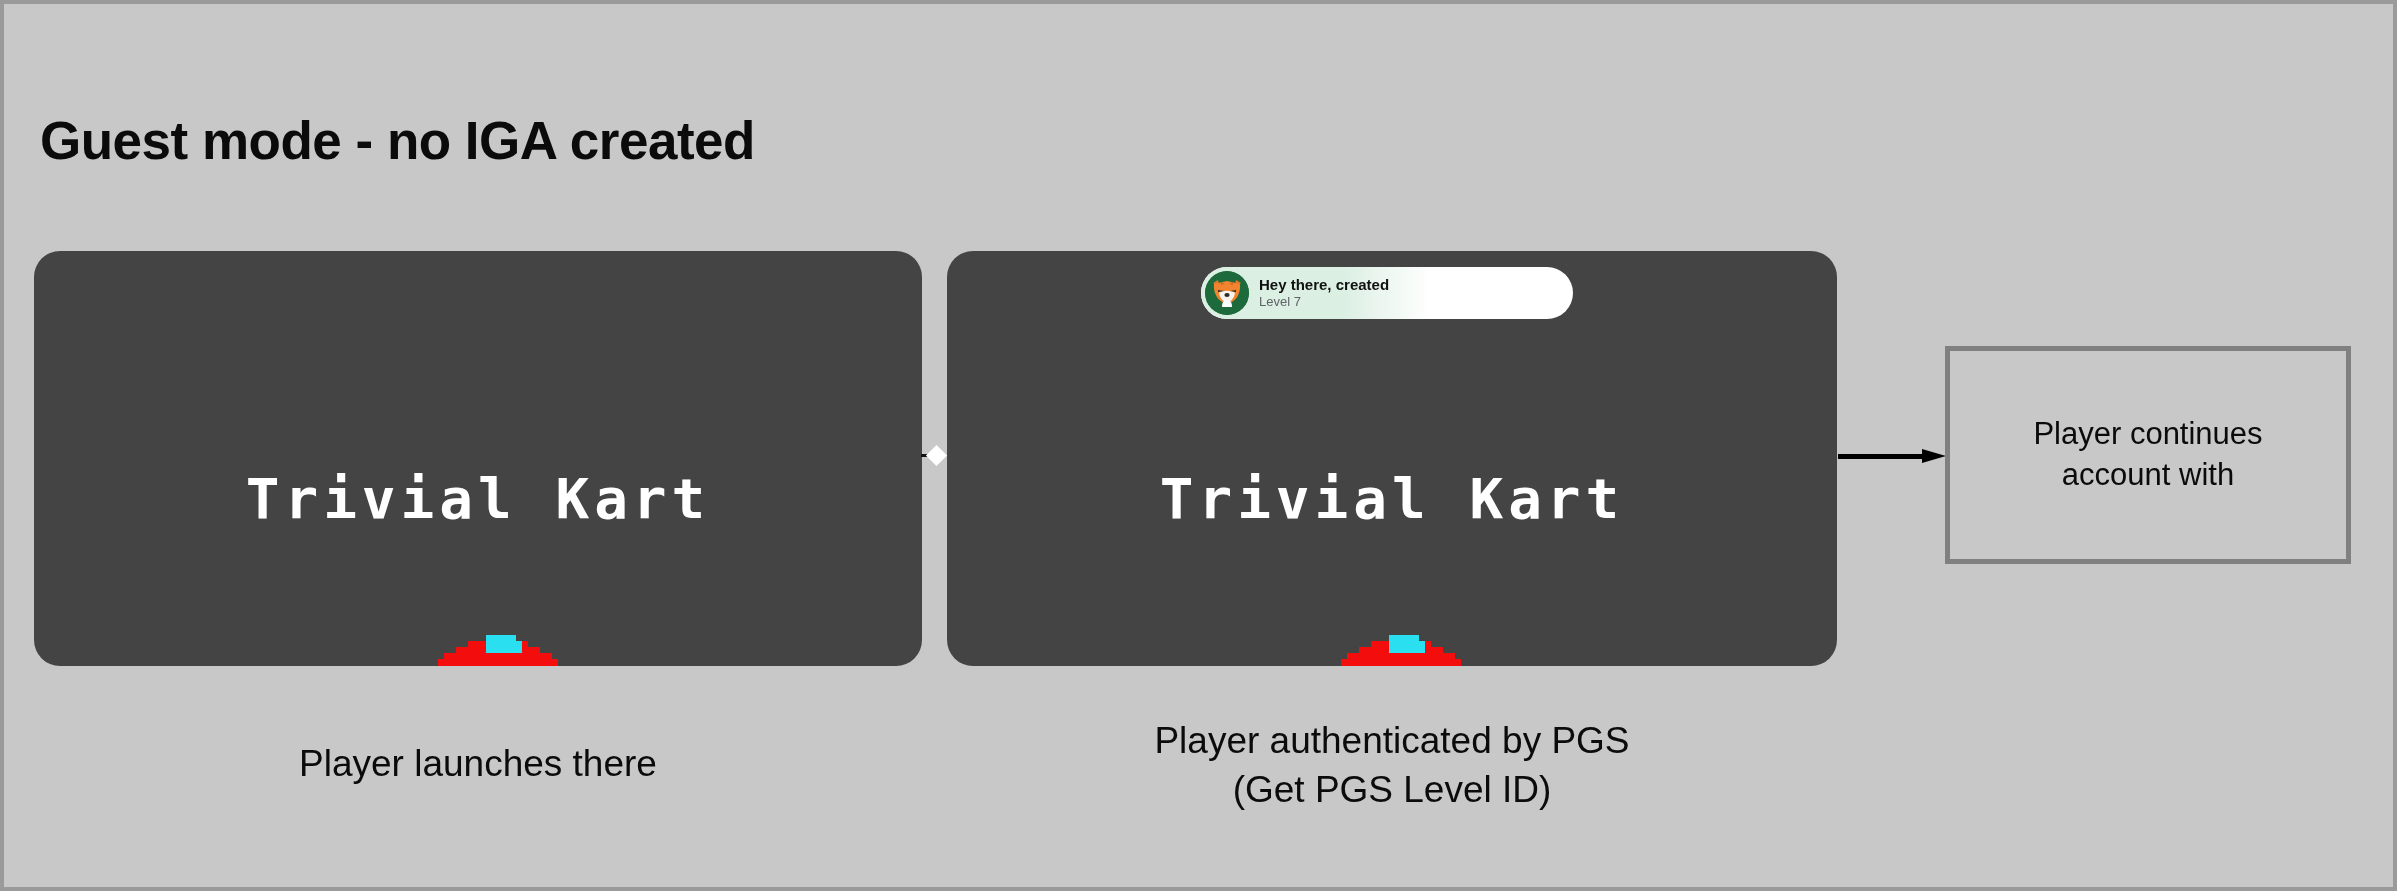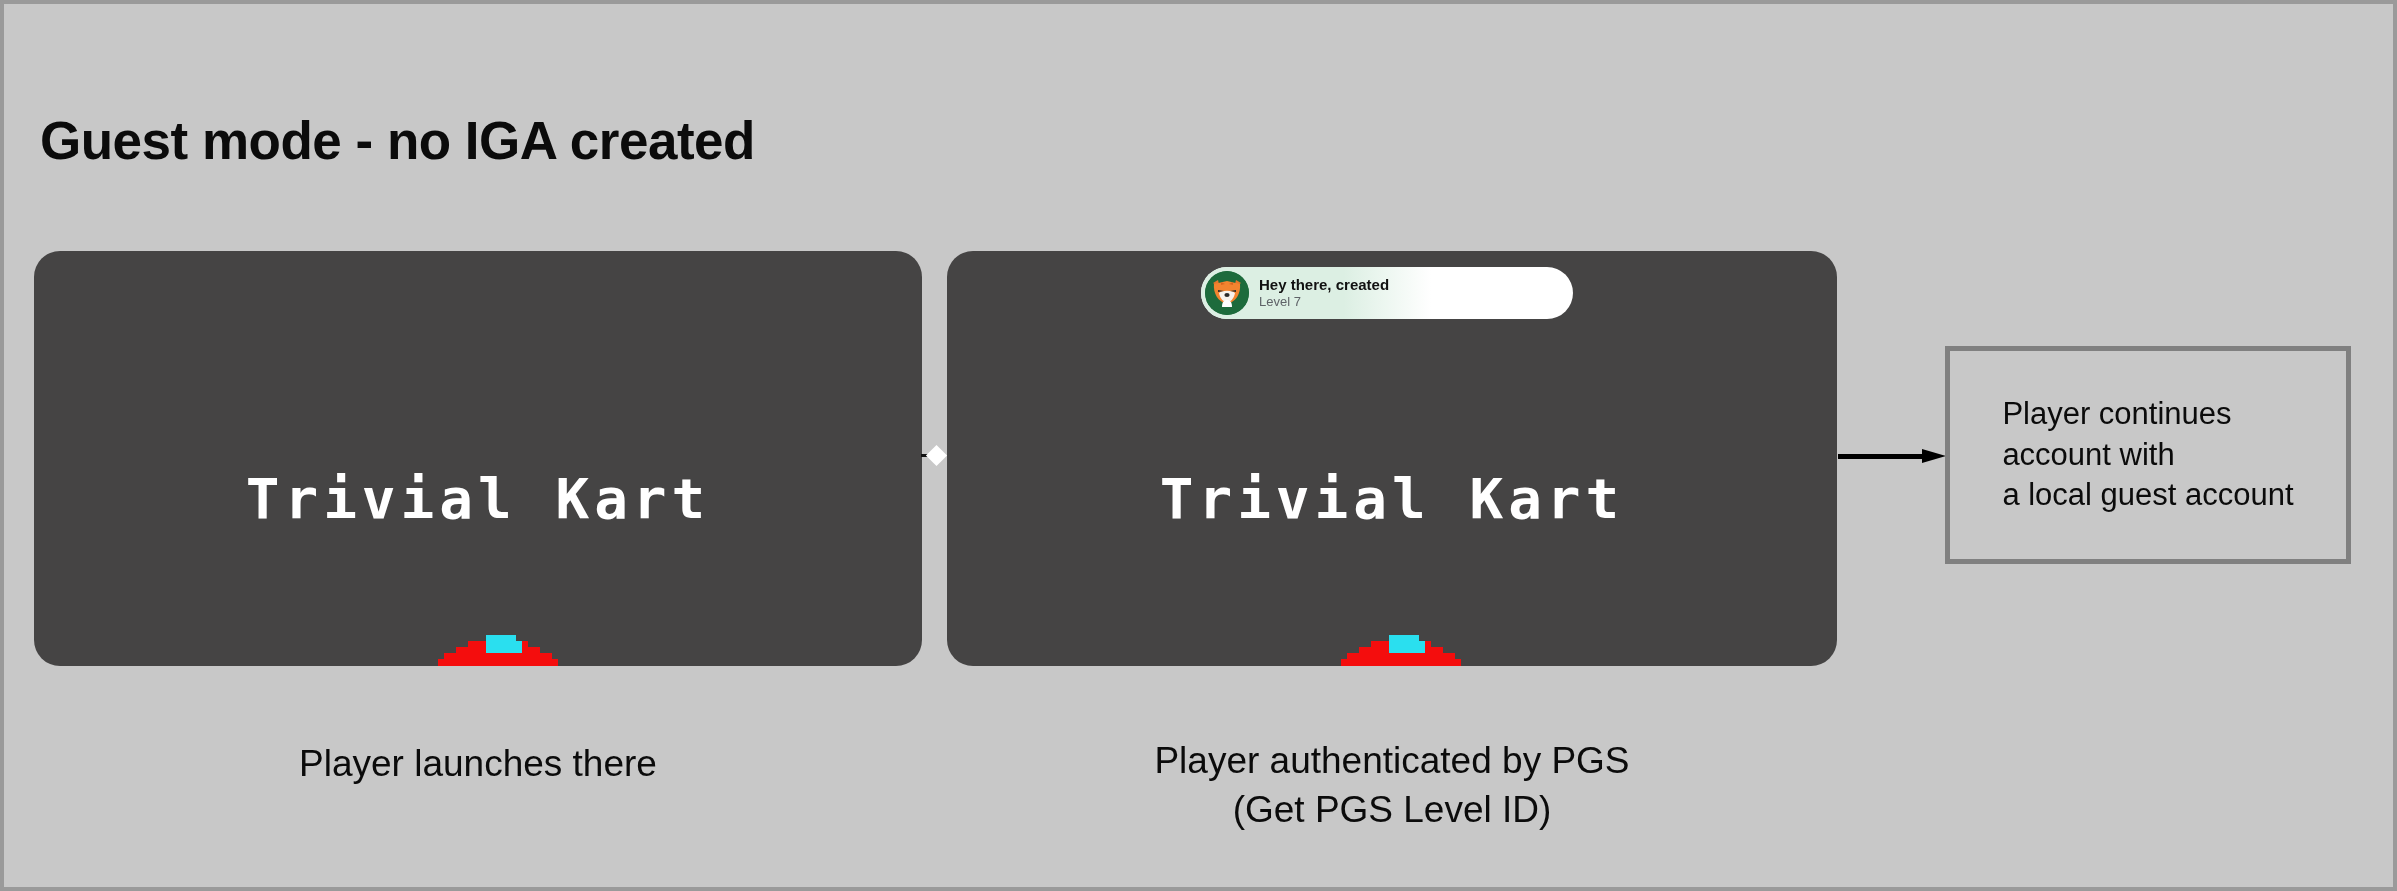--- a/index.html
+++ b/index.html
@@ -184,35 +184,36 @@
     width: 406px;
     height: 218px;
     border: 5px solid #808080;
     background: #c8c8c8;
     box-sizing: border-box;
     display: flex;
     align-items: center;
     justify-content: center;
   }
   .result-text {
+    text-align: center;
     font-size: 31px;
     color: #0b0b0b;
     line-height: 1.32;
   }
 
   
   .caption {
     position: absolute;
     text-align: center;
     font-size: 37px;
     color: #0b0b0b;
     line-height: 1.33;
   }
   .caption-1 { left: 30px;  top: 735px; width: 888px; }
-  .caption-2 { left: 943px; top: 732px; width: 890px; }
+  .caption-2 { left: 943px; top: 712px; width: 890px; }
 </style>
 </head>
 <body>
 
 <div class="canvas">
 
   <div class="title">Guest mode - no IGA created</div>
 
   <div class="panel panel-1">
     <div class="car">
@@ -431,21 +432,20 @@
 
   <div class="arrow">
     <div class="shaft"></div>
     <div class="head"></div>
   </div>
 
   <div class="result-box">
     <div class="result-text">
       <div>Player continues</div>
       <div>account with</div>
-      <div>a local guest account</div>
     </div>
   </div>
 
   <div class="caption caption-1">
     <div>Player launches there</div>
   </div>
   <div class="caption caption-2">
     <div>Player authenticated by PGS</div>
     <div>(Get PGS Level ID)</div>
   </div>

